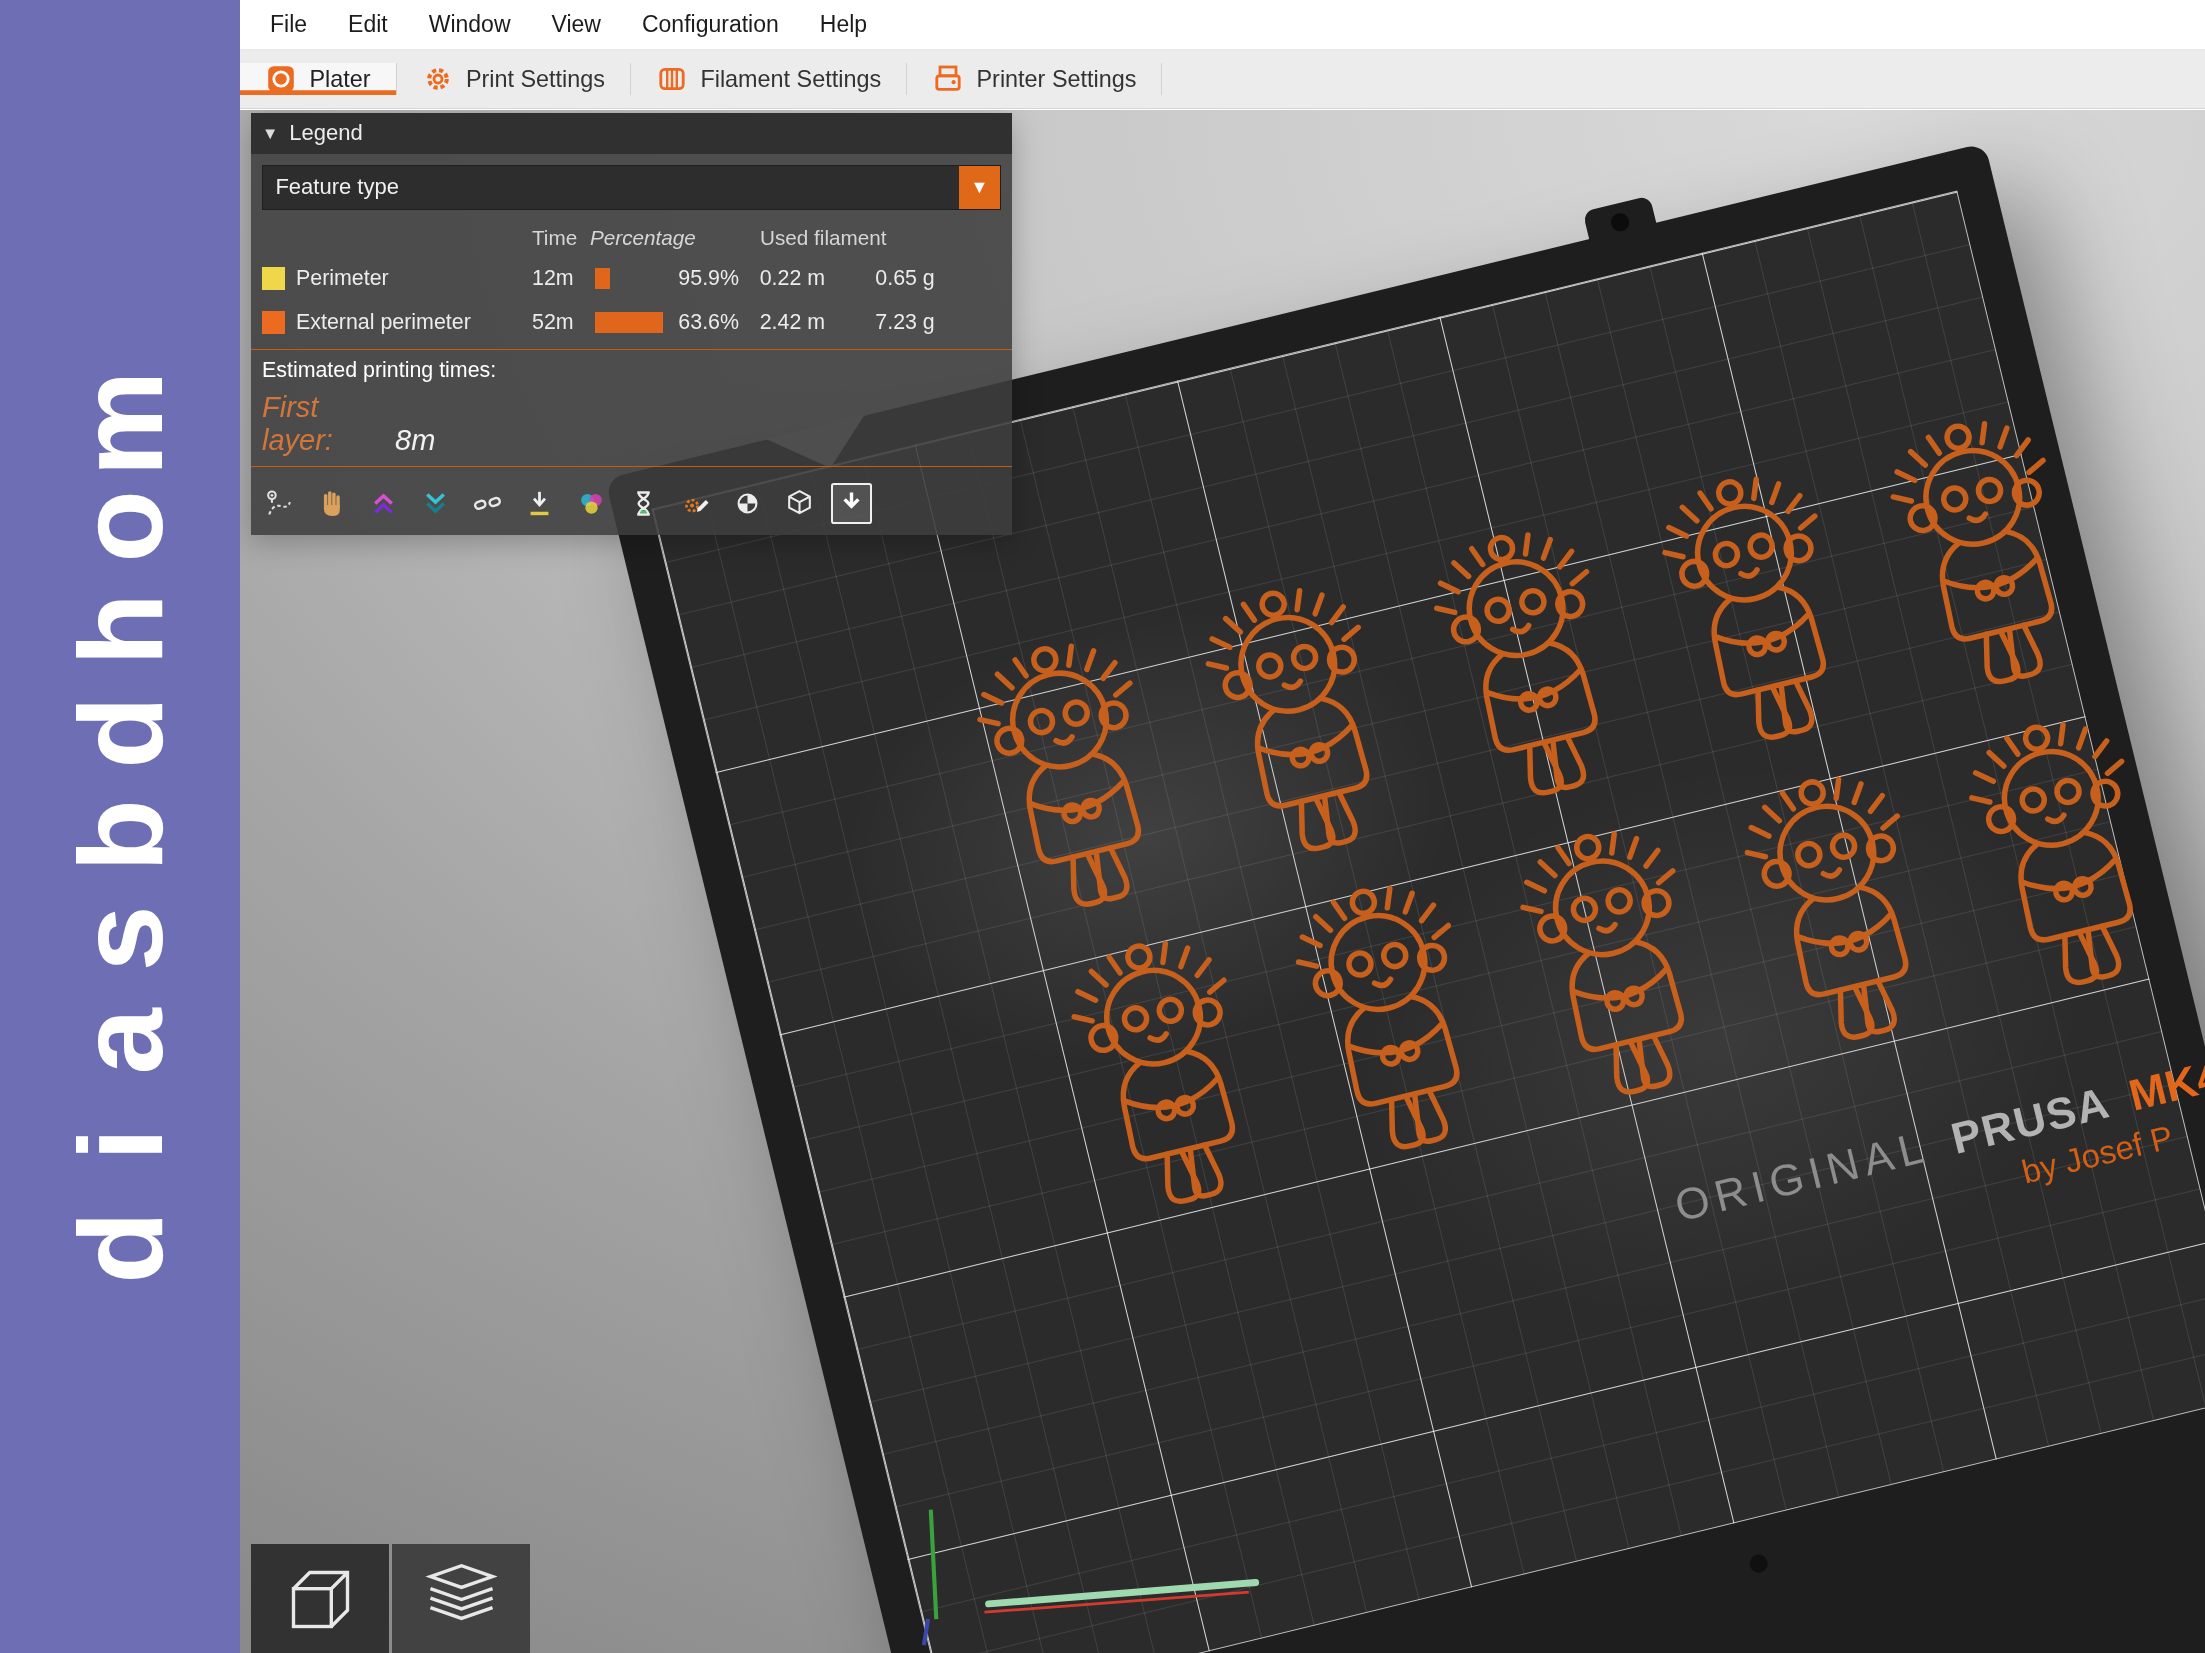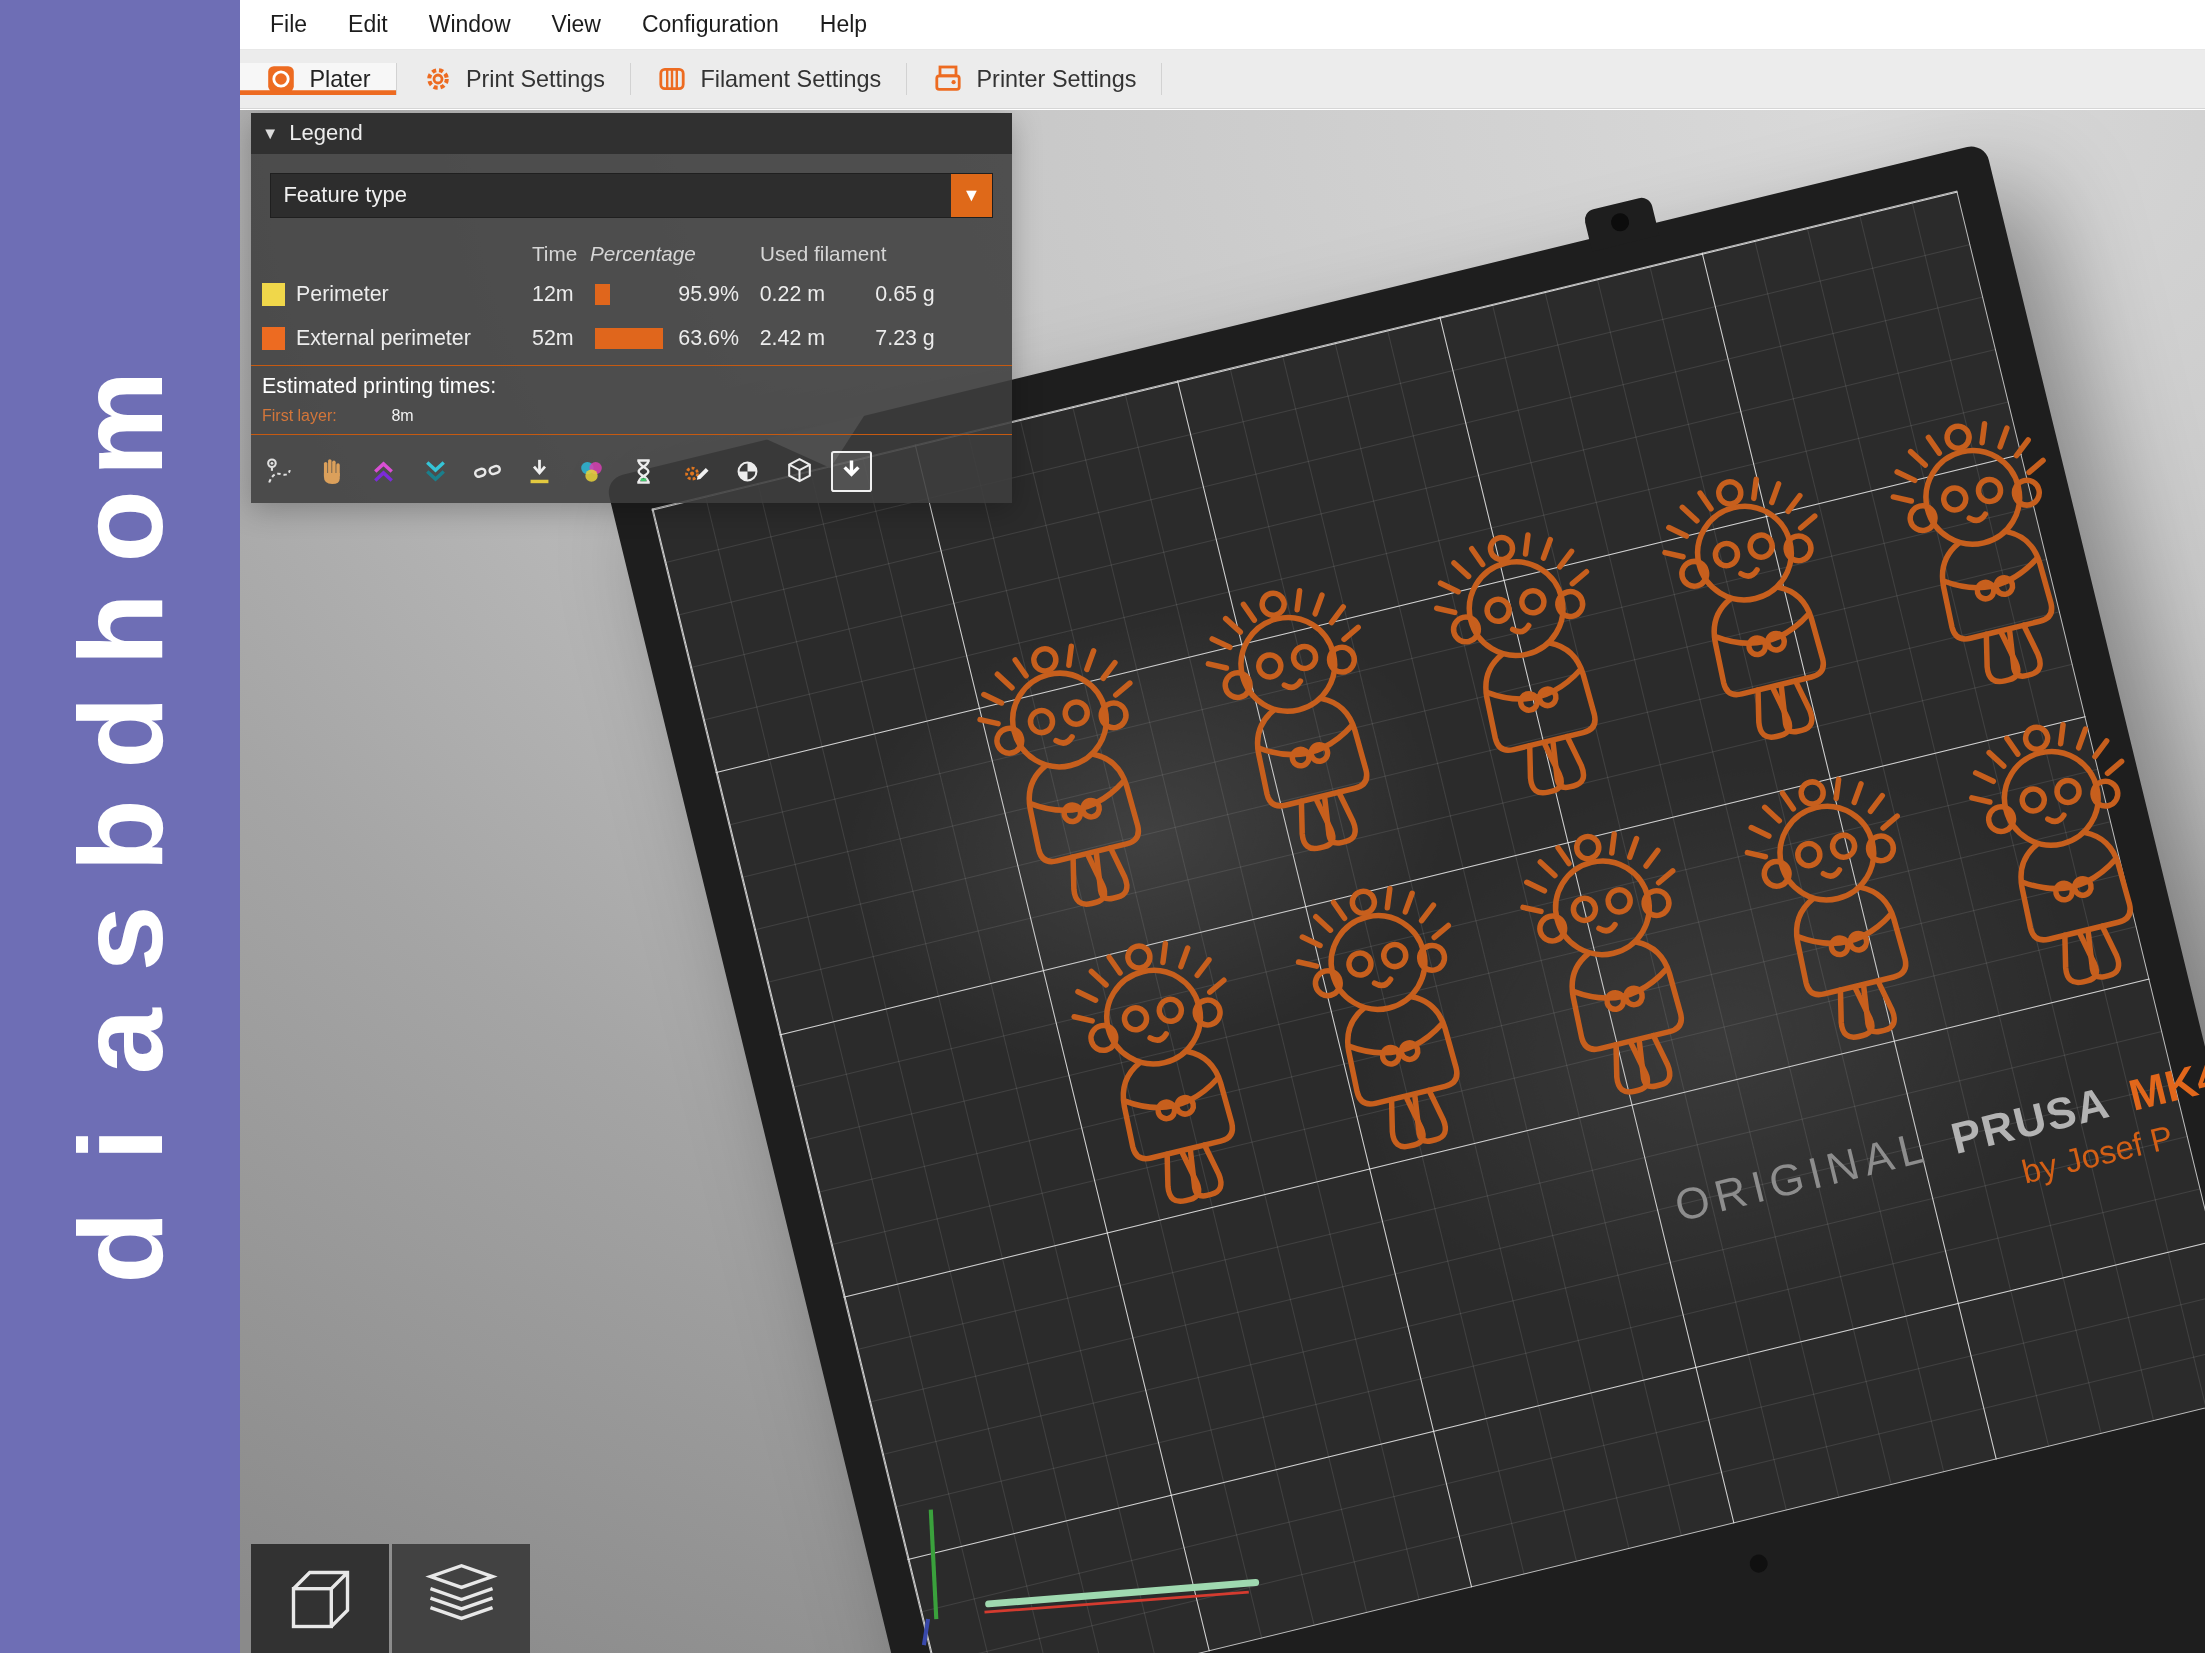--- a/index.html
+++ b/index.html
@@ -62,41 +62,41 @@
   .fig-row.r1 { left:293px; top:262px; }
   .fig-row.r2 { left:314px; top:573px; gap:48px; }
   .charm { width:183px; height:289px; stroke:#c75f1d; }
 
   
   .legend { position:absolute; left:11px; top:2.8px; width:761px; background:rgba(62,62,62,0.88);
             color:#ececec; z-index:10; box-shadow:0 6.9px 27.6px rgba(0,0,0,0.25); }
   .lg-header { height:41px; background:rgba(46,46,46,0.92); display:flex; align-items:center; gap:11px;
                padding-left:11px; font-size:22px; }
   .lg-header .tri { font-size:16.5px; color:#dcdcdc; }
-  .lg-combo { margin:19px; height:45px; background:#2d2d2d; border:1.4px solid #1f1f1f; display:flex;
+  .lg-combo { margin:11px; height:45px; background:#2d2d2d; border:1.4px solid #1f1f1f; display:flex;
               align-items:center; }
   .lg-combo .combo-label { flex:1; padding-left:12.4px; font-size:22px; color:#f0f0f0; }
   .lg-combo .combo-btn { width:41px; height:100%; background:#df6919; display:grid; place-items:center;
               color:#fff; font-size:18px; }
   .lg-colhead { position:relative; height:36px; font-size:20.7px; color:#d6d6d6; }
   .lg-colhead span { position:absolute; top:5.5px; }
   .ch-time { left:281px; }
   .ch-pct  { left:339px;font-style:italic; }
   .ch-used { left:509px; }
   .lg-row { display:grid; grid-template-columns:34px 236px 63px 83px 61px 117px 83px; align-items:center;
             padding-left:11px; height:44px; font-size:21.4px; }
   .lg-row .swatch { width:23.4px; height:23.4px; }
   .lg-row .pct { text-align:right; }
   .lg-row .um { padding-left:20.7px; }
   .lg-row .ug { padding-left:19.3px; }
   .barwrap { display:flex; align-items:center; }
   .bar { height:20.7px; background:#e0661c; }
   .lg-div { border-top:1.4px solid #c65a11; margin:4.1px 0 0 0; }
   .lg-est { padding:8.3px 11px 4.1px 11px; font-size:21.4px; color:#ffffff; }
-  .lg-time-row { padding:4.1px 11px; font-size:16px; }
+  .lg-time-row { padding:4.1px 11px; font-size:29px;font-style:italic; }
   .lg-time-row .tl { display:inline-block; width:125px; color:#d4763a; }
   .lg-time-row .tv { color:#f2f2f2; }
   .lg-toolbar { display:flex; align-items:center; gap:11px; padding:11px 8.3px; margin-top:5.5px; }
   .ticon { width:41px; height:41px; display:grid; place-items:center; }
   .ticon svg { width:33px; height:33px; }
   .ticon.active { border:2.1px solid #f0f0f0; border-radius:2.8px; background:rgba(255,255,255,0.12); }
 
   
   .axes { position:absolute; left:655px; top:1378px; width:413px; height:207px; z-index:5; }
 

